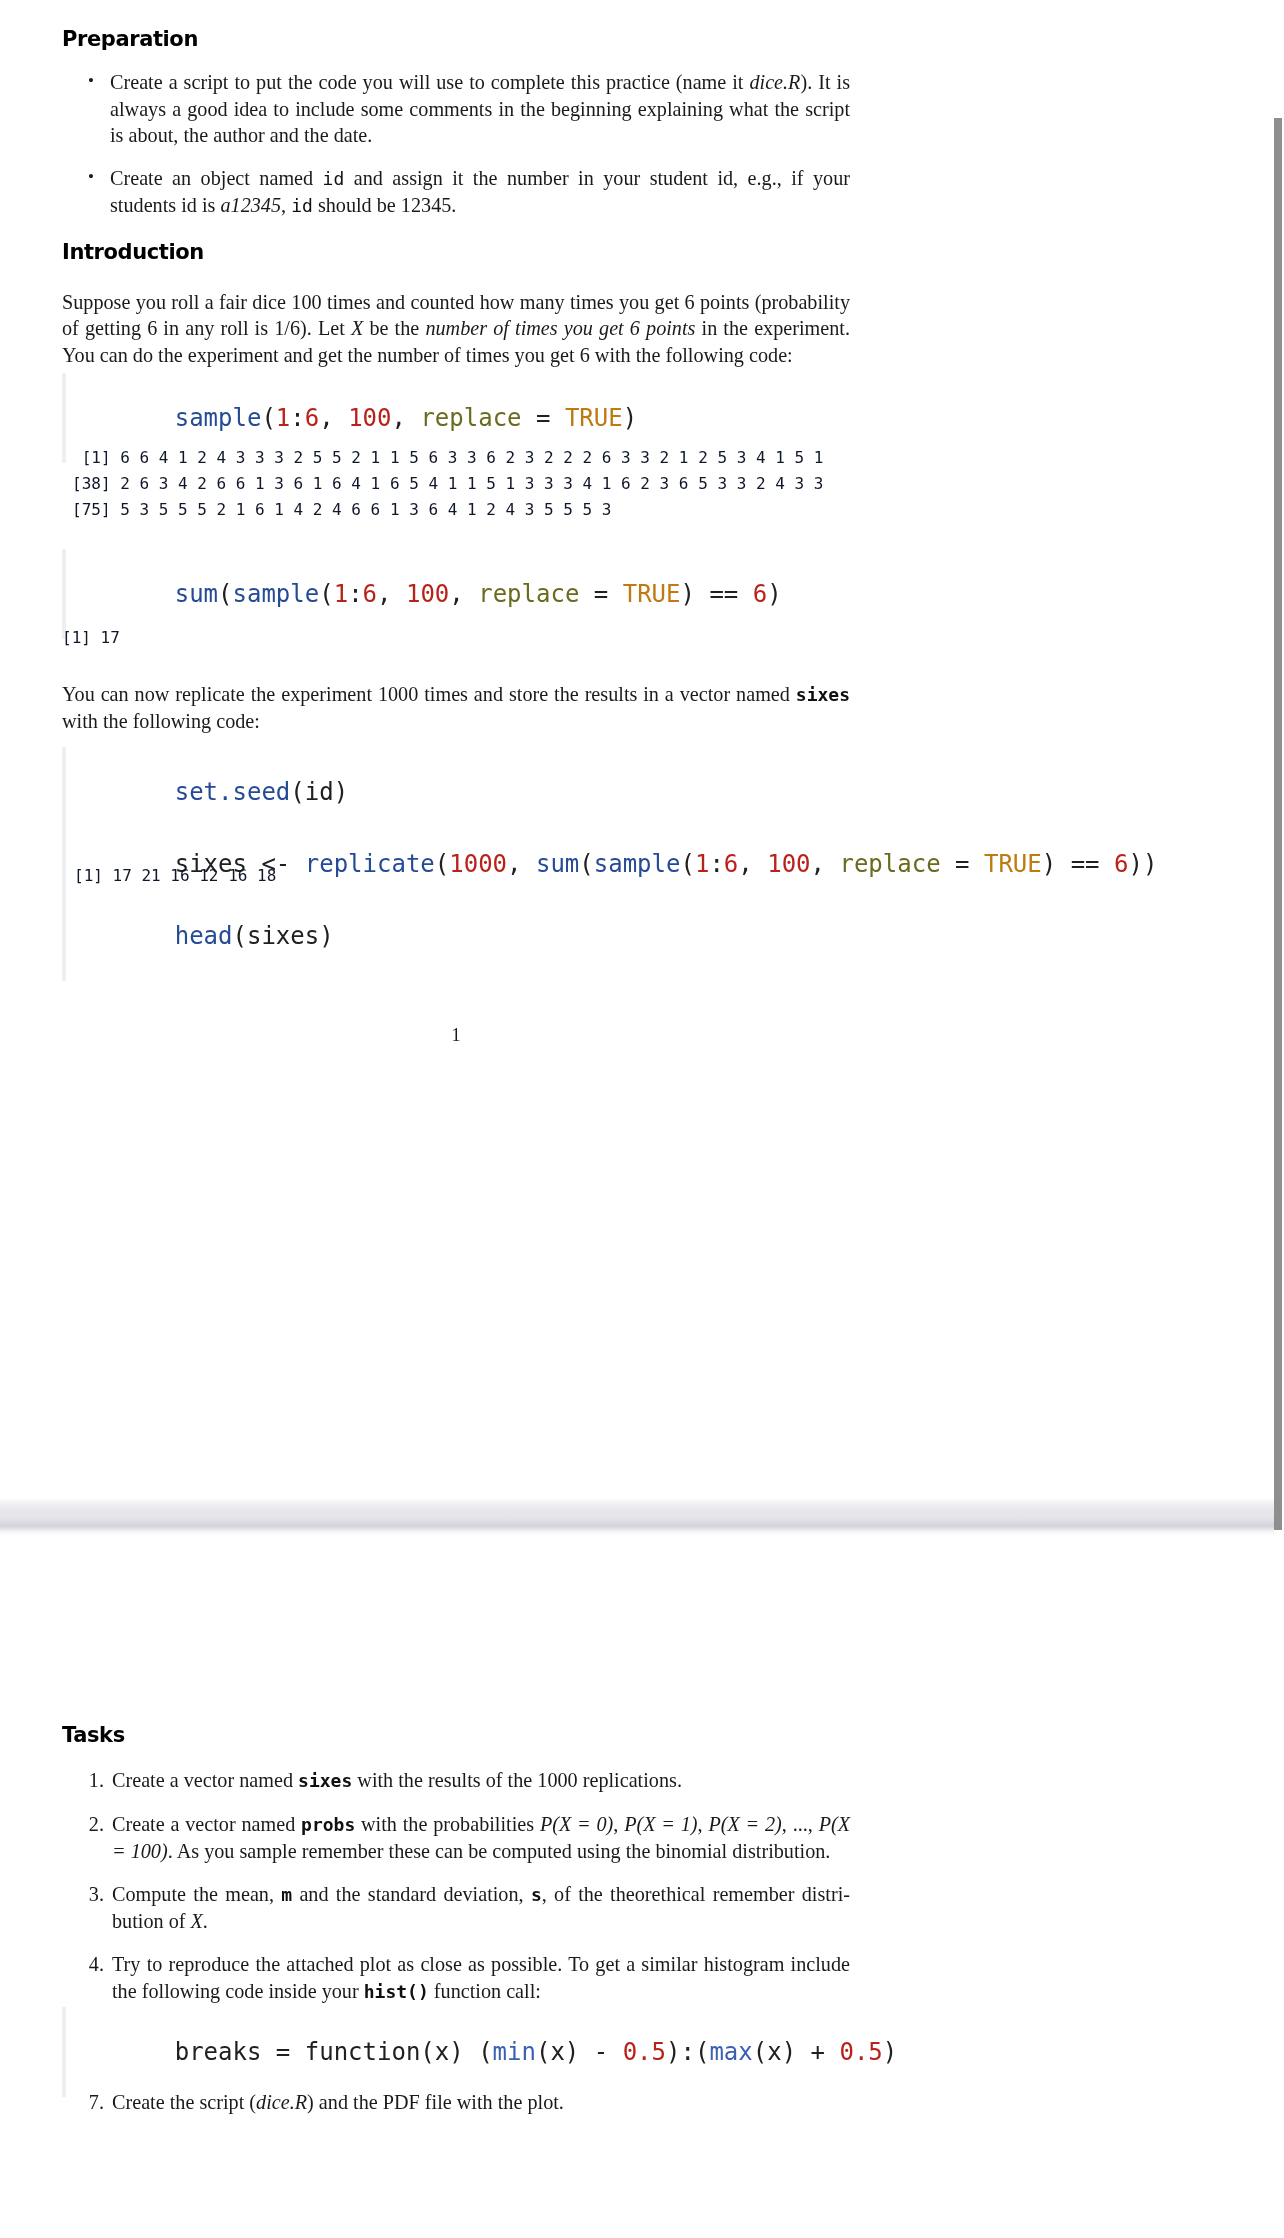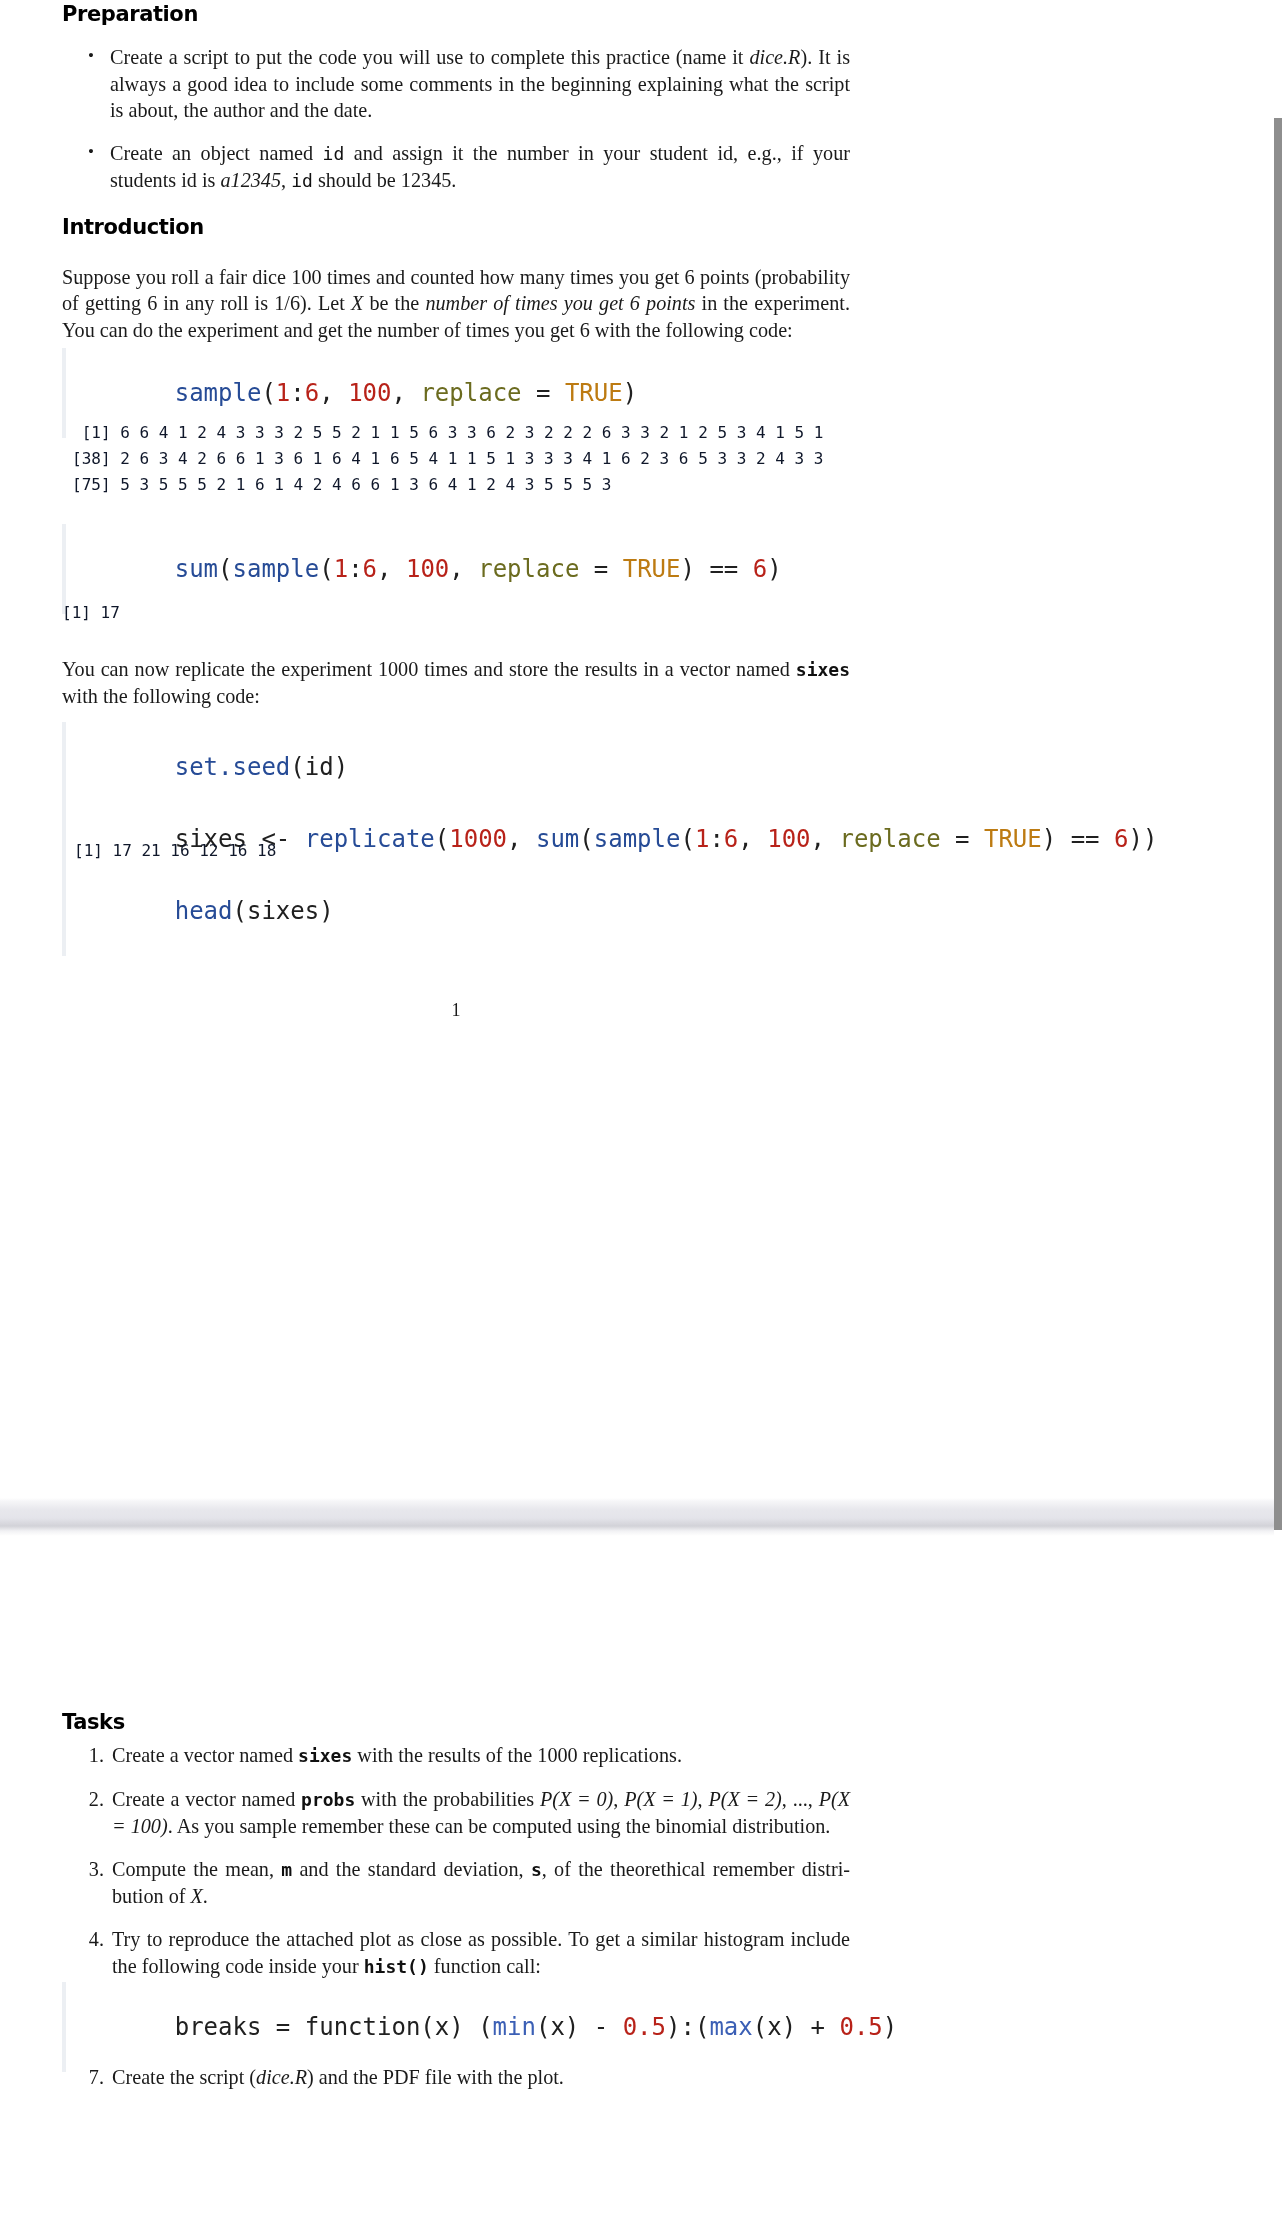--- a/index.html
+++ b/index.html
@@ -15,20 +15,21 @@
     font-family: "Liberation Serif", "DejaVu Serif", serif;
     color: #111111;
   }
 
   
   .page {
     position: absolute;
     left: 0;
     width: 1274px;
     background: #ffffff;
+    margin-top: 25px;
   }
   .page-one { top: 0; height: 1498px; }
   .page-two { top: 1536px; height: 702px; }
 
   .page-gap {
     position: absolute;
     left: 0;
     top: 1498px;
     width: 1274px;
     height: 38px;
@@ -245,21 +246,21 @@
 
   <div class="content out" style="top:838px; left:74px;">[1] 17 21 16 12 16 18</div>
 
   <div class="pagenum content" style="top:1000px; left:62px;">1</div>
 </div>
 
 <div class="page-gap"></div>
 
 <div class="page page-two">
 
-  <h2 class="sec content" style="top:175px;">Tasks</h2>
+  <h2 class="sec content" style="top:163px;">Tasks</h2>
 
   <ol class="num content" style="top:206px;">
 
     <li>
       <span class="lnum">1.</span>
       <span>Create a vector named </span><code style="font-weight:bold;">sixes</code><span> with the results of the 1000 replications.</span>
     </li>
 
     <li style="margin-top:16px;">
       <span class="lnum">2.</span>

